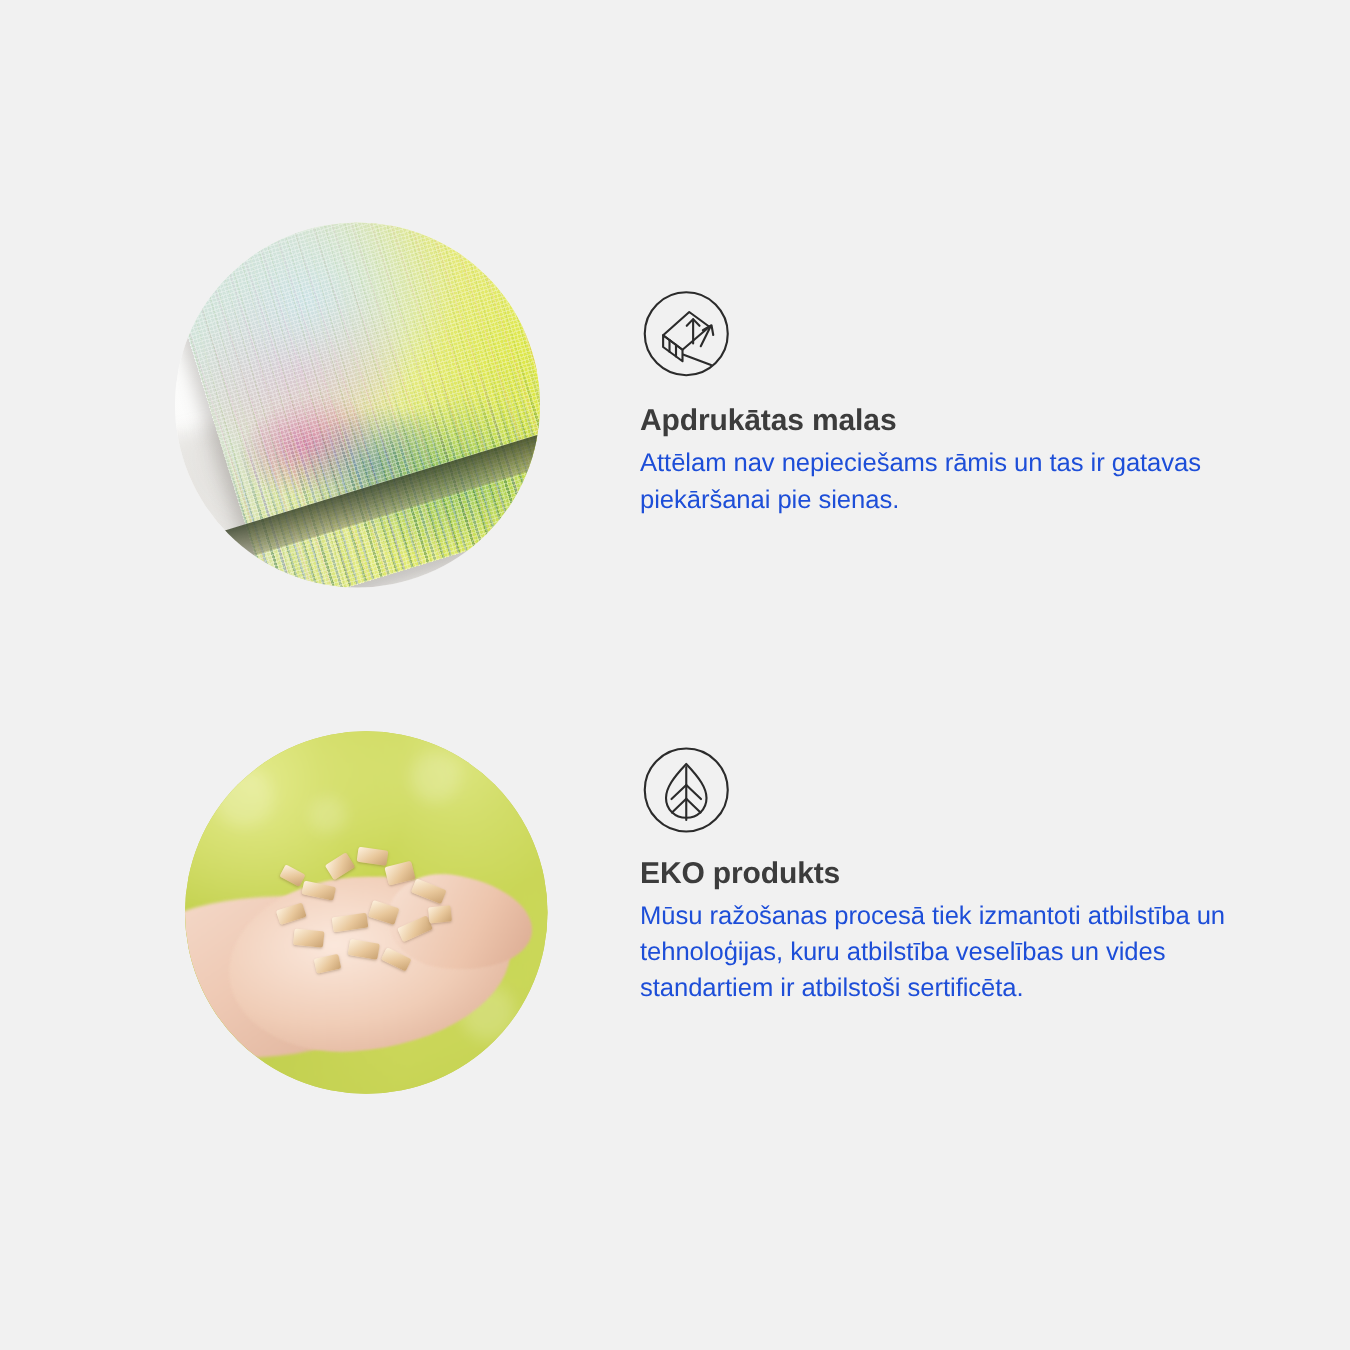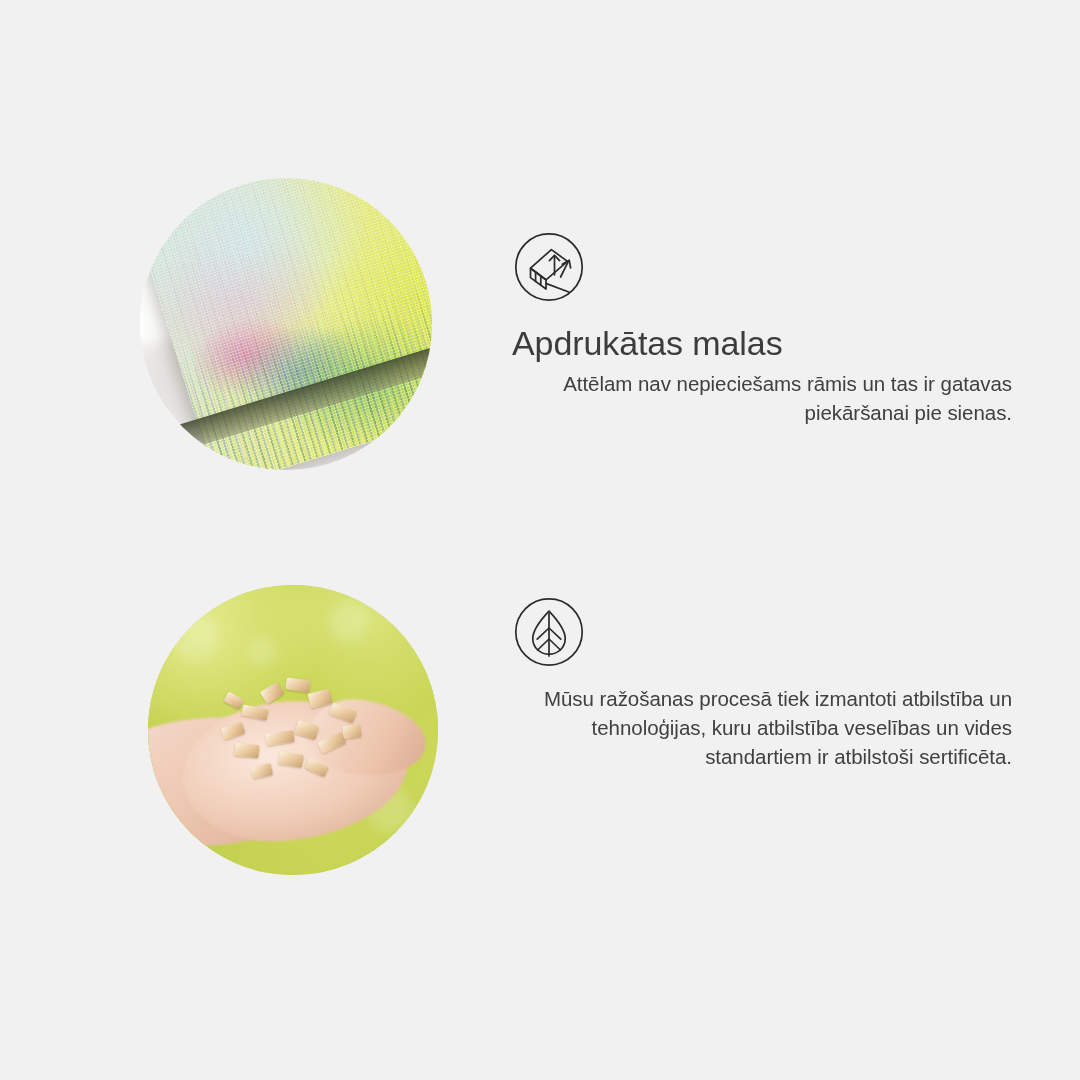--- a/index.html
+++ b/index.html
@@ -224,35 +224,34 @@
     position: absolute;
     left: 512px;
     width: 500px;
   }
   #text-printed-edges { top: 322px; }
   #text-eco           { top: 684px; }
 
   .feature-title {
     margin: 0 0 4px 0;
     font-family: "Liberation Sans", sans-serif;
-    font-size: 34px;
-    font-weight: normal;
+    font-size: 24px;
+    font-weight: bold;
     color: #3c3c3c;
     letter-spacing: -0.1px;
     line-height: 1.25;
   }
   .feature-desc {
     margin: 0;
     font-family: "Liberation Sans", sans-serif;
     font-size: 20.5px;
     font-weight: normal;
-    color: #404040;
+    color: #1d4ed8;
     line-height: 1.42;
     letter-spacing: -0.05px;
-    text-align: right;
   }
 </style>
 </head>
 <body>
 
 <div class="page">
 
   <div class="media-circle" id="media-canvas">
     <div class="wall"></div>
     <div class="wall-shadow"></div>
@@ -327,16 +326,17 @@
       <path d="M36 17.6 L36 60.0"></path>
 
       <path d="M36 32.0 L24.2 43.2"></path>
       <path d="M36 32.0 L47.8 43.2"></path>
       <path d="M36 43.0 L24.6 54.0"></path>
       <path d="M36 43.0 L47.4 54.0"></path>
     </svg>
   </div>
 
   <div class="feature-text" id="text-eco">
+    <h2 class="feature-title">EKO produkts</h2>
     <p class="feature-desc">Mūsu ražošanas procesā tiek izmantoti atbilstība un tehnoloģijas, kuru atbilstība veselības un vides standartiem ir atbilstoši sertificēta.</p>
   </div>
 
 </div>
 
 </body></html>

